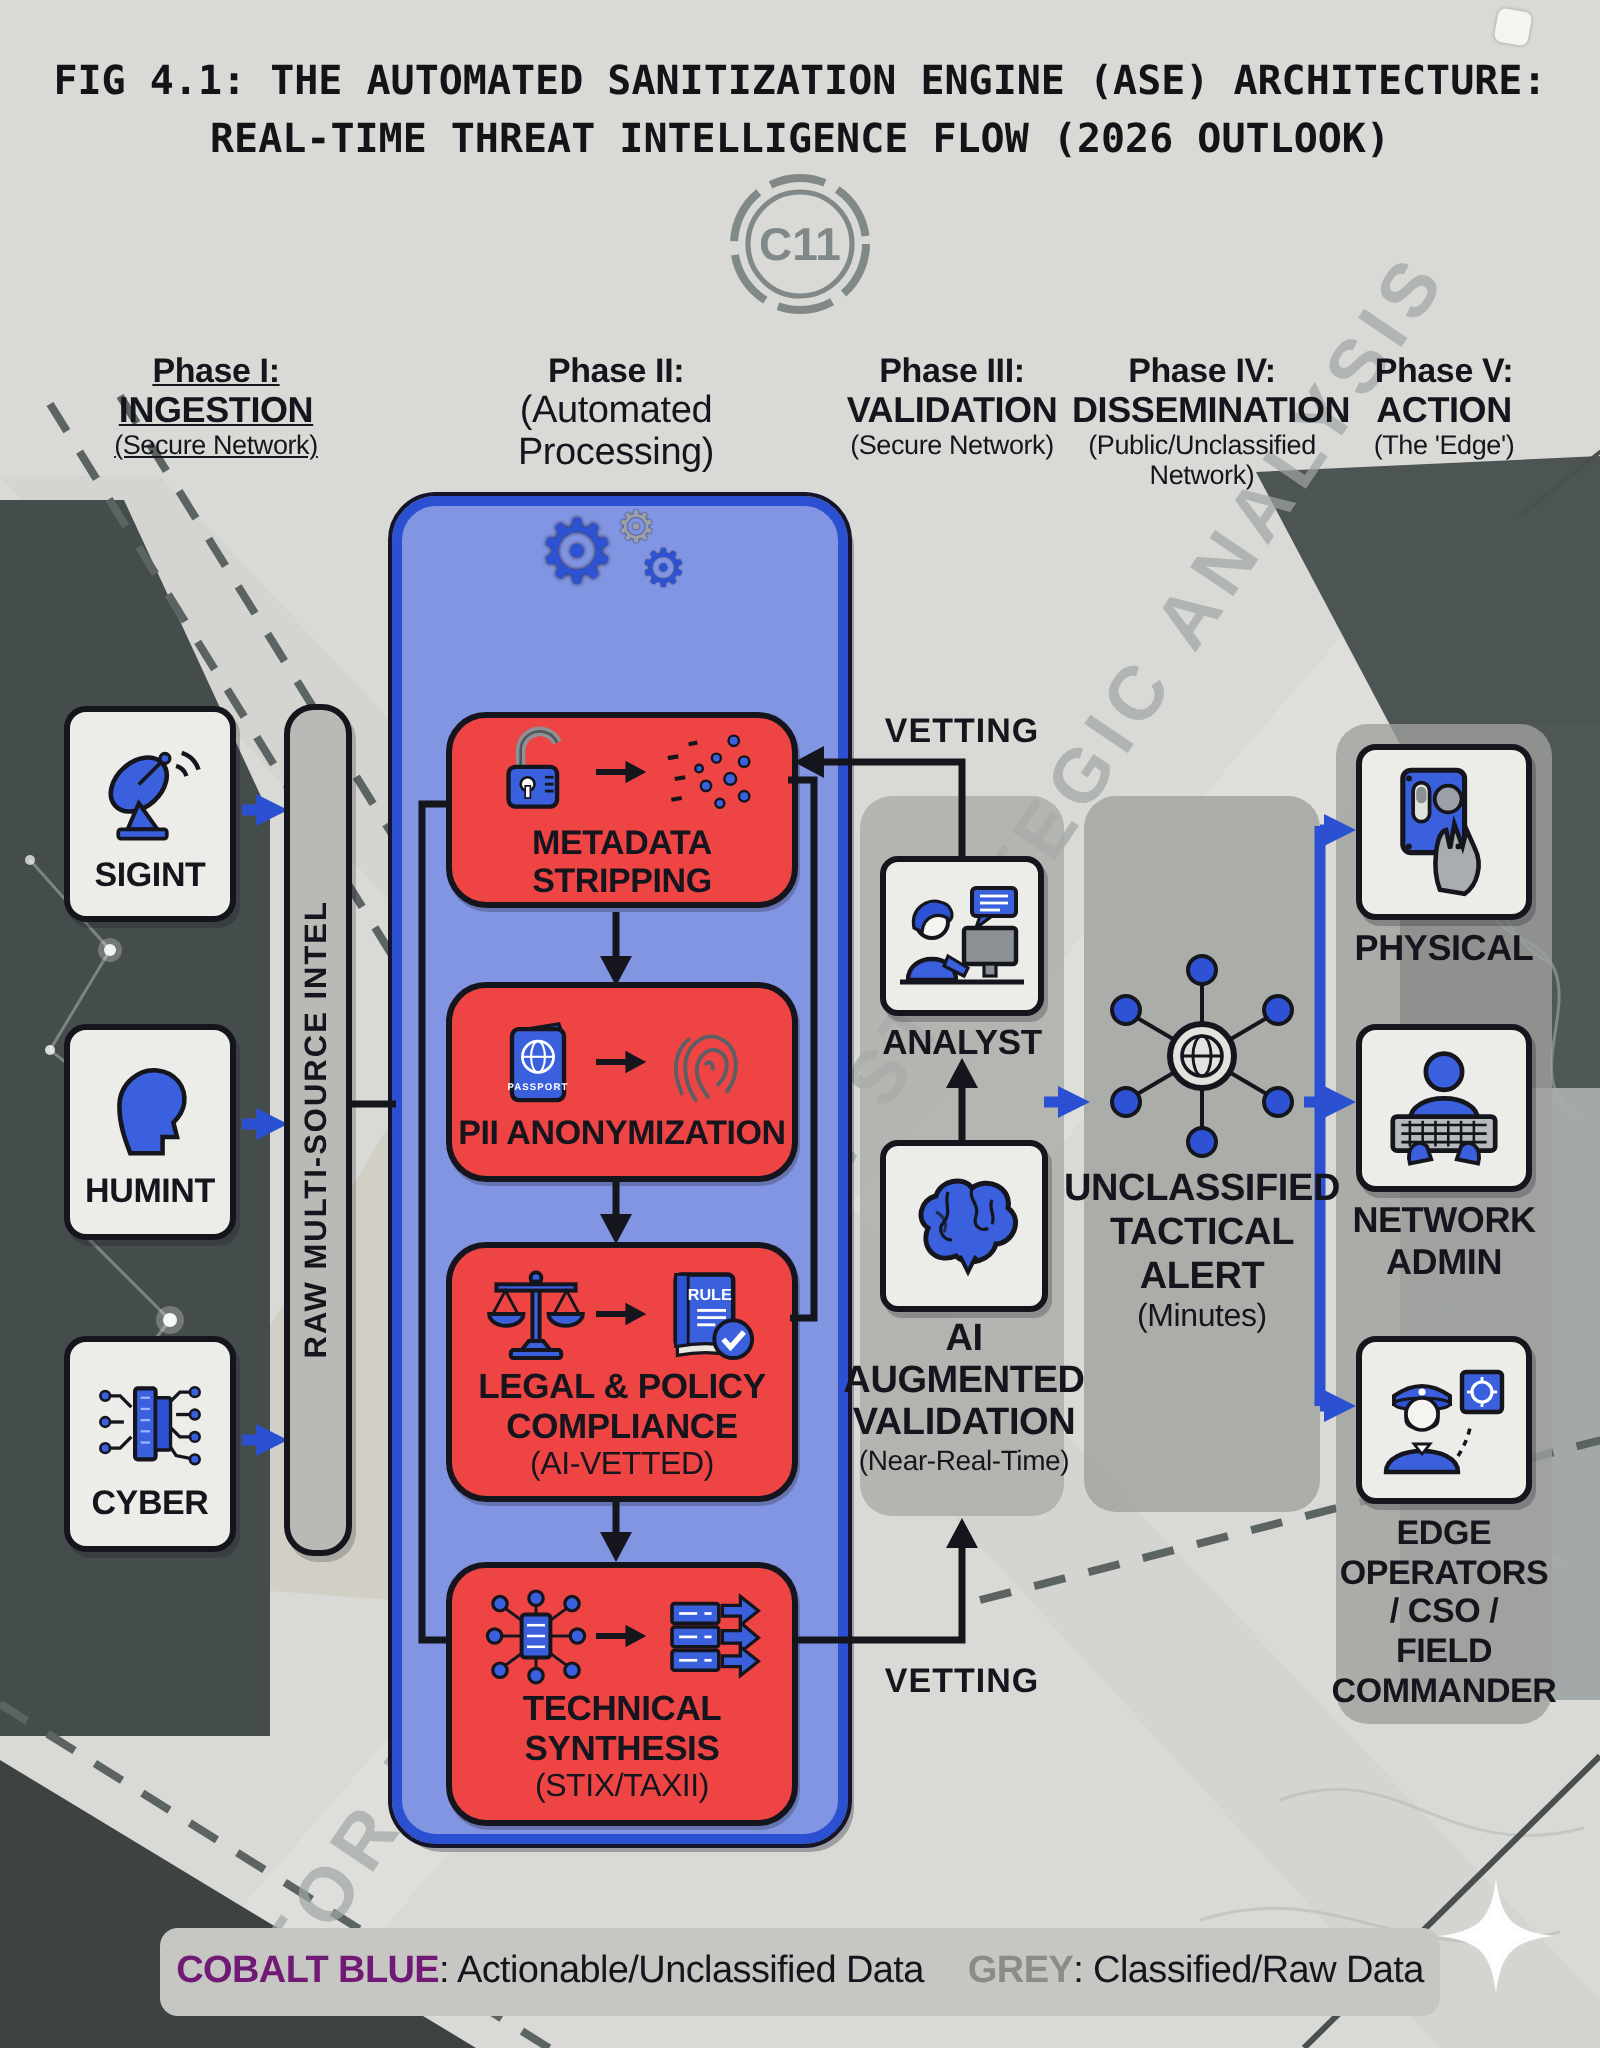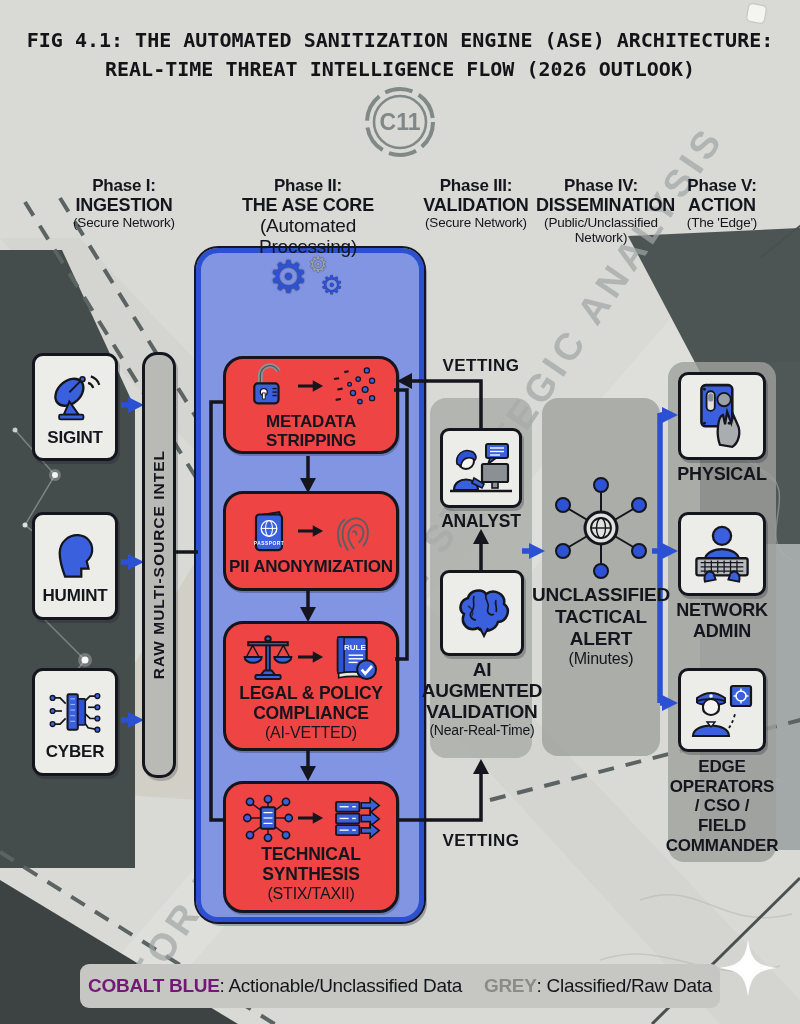--- a/index.html
+++ b/index.html
@@ -299,28 +299,27 @@
   </div>
 
   <svg class="abs" width="78" height="78" viewBox="0 0 78 78" style="left:361px;top:83px;">
     <circle cx="39" cy="39" r="33" fill="none" stroke="#808888" stroke-width="4" stroke-dasharray="28 7"></circle>
     <circle cx="39" cy="39" r="26" fill="none" stroke="#808888" stroke-width="2.6"></circle>
     <text x="39" y="47" text-anchor="middle" font-family="Liberation Sans,sans-serif" font-weight="700" font-size="23" fill="#808888">C11</text>
   </svg>
 
   <div class="abs" style="left:748px;top:5px;width:17px;height:17px;background:#f4f4f0;border-radius:4px;transform:rotate(10deg);box-shadow:0 0 2px rgba(0,0,0,.3);"></div>
 
-  <div class="abs lbl" style="left:49px;top:176px;width:150px;font-size:17px;">
+  <div class="abs lbl" style="left:33px;top:176px;width:150px;font-size:17px;text-decoration:underline;">
     <div>Phase I:</div>
       <div style="font-size:18px;">INGESTION</div>
     <div class="sub" style="font-size:13.5px;">(Secure Network)</div>
   </div>
   <div class="abs lbl" style="left:213px;top:176px;width:190px;font-size:17px;">
     <div>Phase II:</div>
-      <div style="font-size:18px;">THE ASE CORE</div>
     <div class="sub" style="font-size:19px;">(Automated Processing)</div>
   </div>
   <div class="abs lbl" style="left:408px;top:176px;width:136px;font-size:17px;">
     <div>Phase III:</div>
       <div style="font-size:18px;">VALIDATION</div>
     <div class="sub" style="font-size:13.5px;">(Secure Network)</div>
   </div>
   <div class="abs lbl" style="left:536px;top:176px;width:130px;font-size:17px;">
     <div>Phase IV:</div>
       <div style="font-size:18px;">DISSEMINATION</div>

